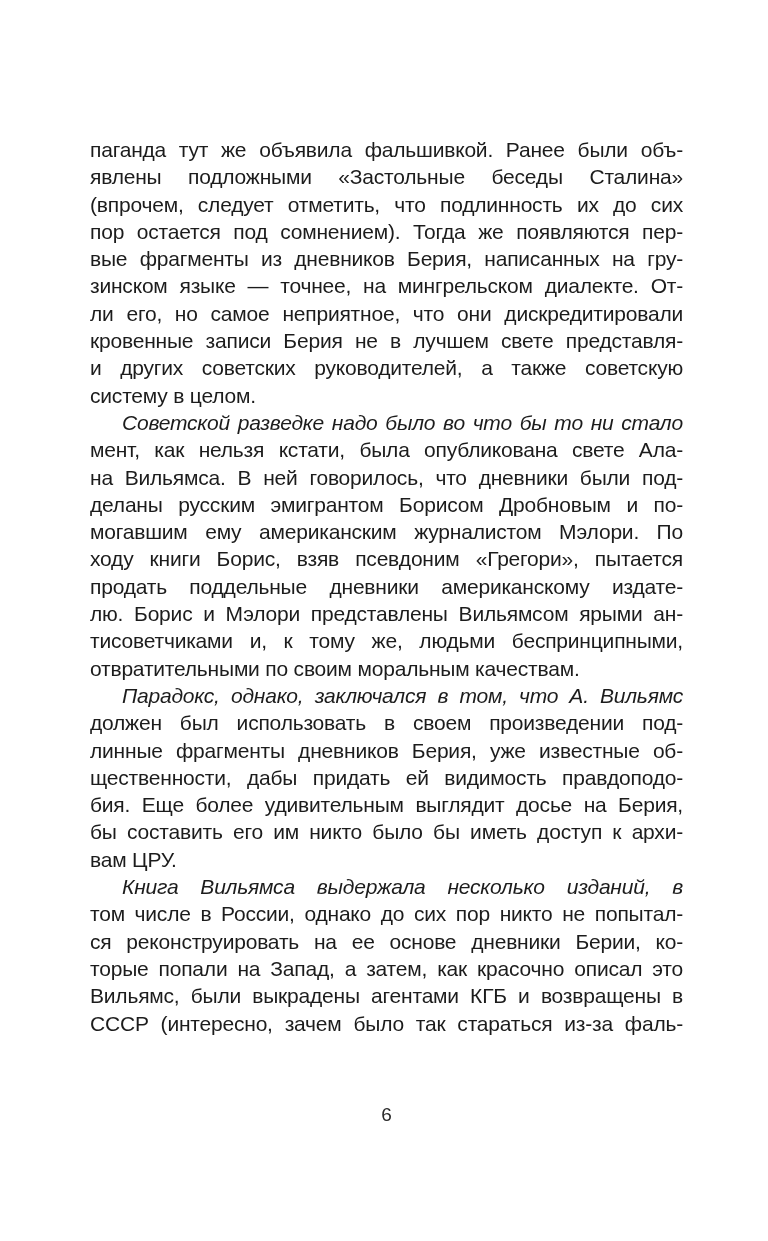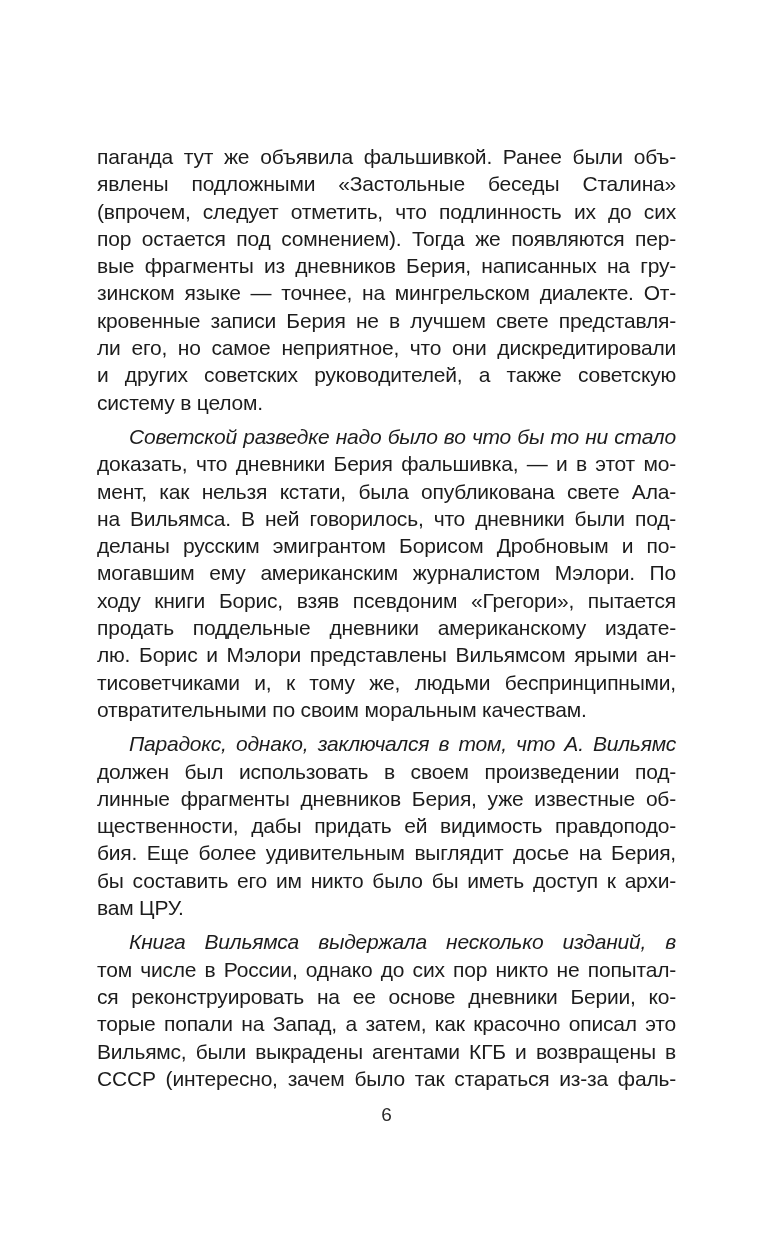--- a/index.html
+++ b/index.html
@@ -16,21 +16,21 @@
     color: #1c1c1c;
     overflow: hidden;
   }
   .text-block {
     position: absolute;
     left: 90px;
     top: 136px;
     width: 593px;
   }
   .paragraph {
-    margin: 7px;
+    margin: 0;
     padding: 0;
   }
   .line {
     font-size: 21px;
     line-height: 27.3px;
     height: 27.3px;
     letter-spacing: -0.2px;
     text-align: justify;
     text-align-last: justify;
     overflow: hidden;
@@ -60,29 +60,28 @@
 <div class="book-page">
   <div class="text-block">
 
     <div class="paragraph">
       <div class="line">паганда тут же объявила фальшивкой. Ранее были объ-</div>
       <div class="line">явлены подложными «Застольные беседы Сталина»</div>
       <div class="line">(впрочем, следует отметить, что подлинность их до сих</div>
       <div class="line">пор остается под сомнением). Тогда же появляются пер-</div>
       <div class="line">вые фрагменты из дневников Берия, написанных на гру-</div>
       <div class="line">зинском языке — точнее, на мингрельском диалекте. От-</div>
+      <div class="line">ли его, но самое неприятное, что они дискредитировали</div>
       <div class="line">кровенные записи Берия не в лучшем свете представля-</div>
-      <div class="line">ли его, но самое неприятное, что они дискредитировали</div>
       <div class="line">и других советских руководителей, а также советскую</div>
       <div class="line end">систему в целом.</div>
     </div>
 
     <div class="paragraph">
       <div class="line first">Советской разведке надо было во что бы то ни стало</div>
-      <div class="line">доказать, что дневники Берия фальшивка, — и в этот мо-</div>
       <div class="line">мент, как нельзя кстати, была опубликована свете Ала-</div>
       <div class="line">на Вильямса. В ней говорилось, что дневники были под-</div>
       <div class="line">деланы русским эмигрантом Борисом Дробновым и по-</div>
       <div class="line">могавшим ему американским журналистом Мэлори. По</div>
       <div class="line">ходу книги Борис, взяв псевдоним «Грегори», пытается</div>
       <div class="line">продать поддельные дневники американскому издате-</div>
       <div class="line">лю. Борис и Мэлори представлены Вильямсом ярыми ан-</div>
       <div class="line">тисоветчиками и, к тому же, людьми беспринципными,</div>
       <div class="line end">отвратительными по своим моральным качествам.</div>
     </div>

